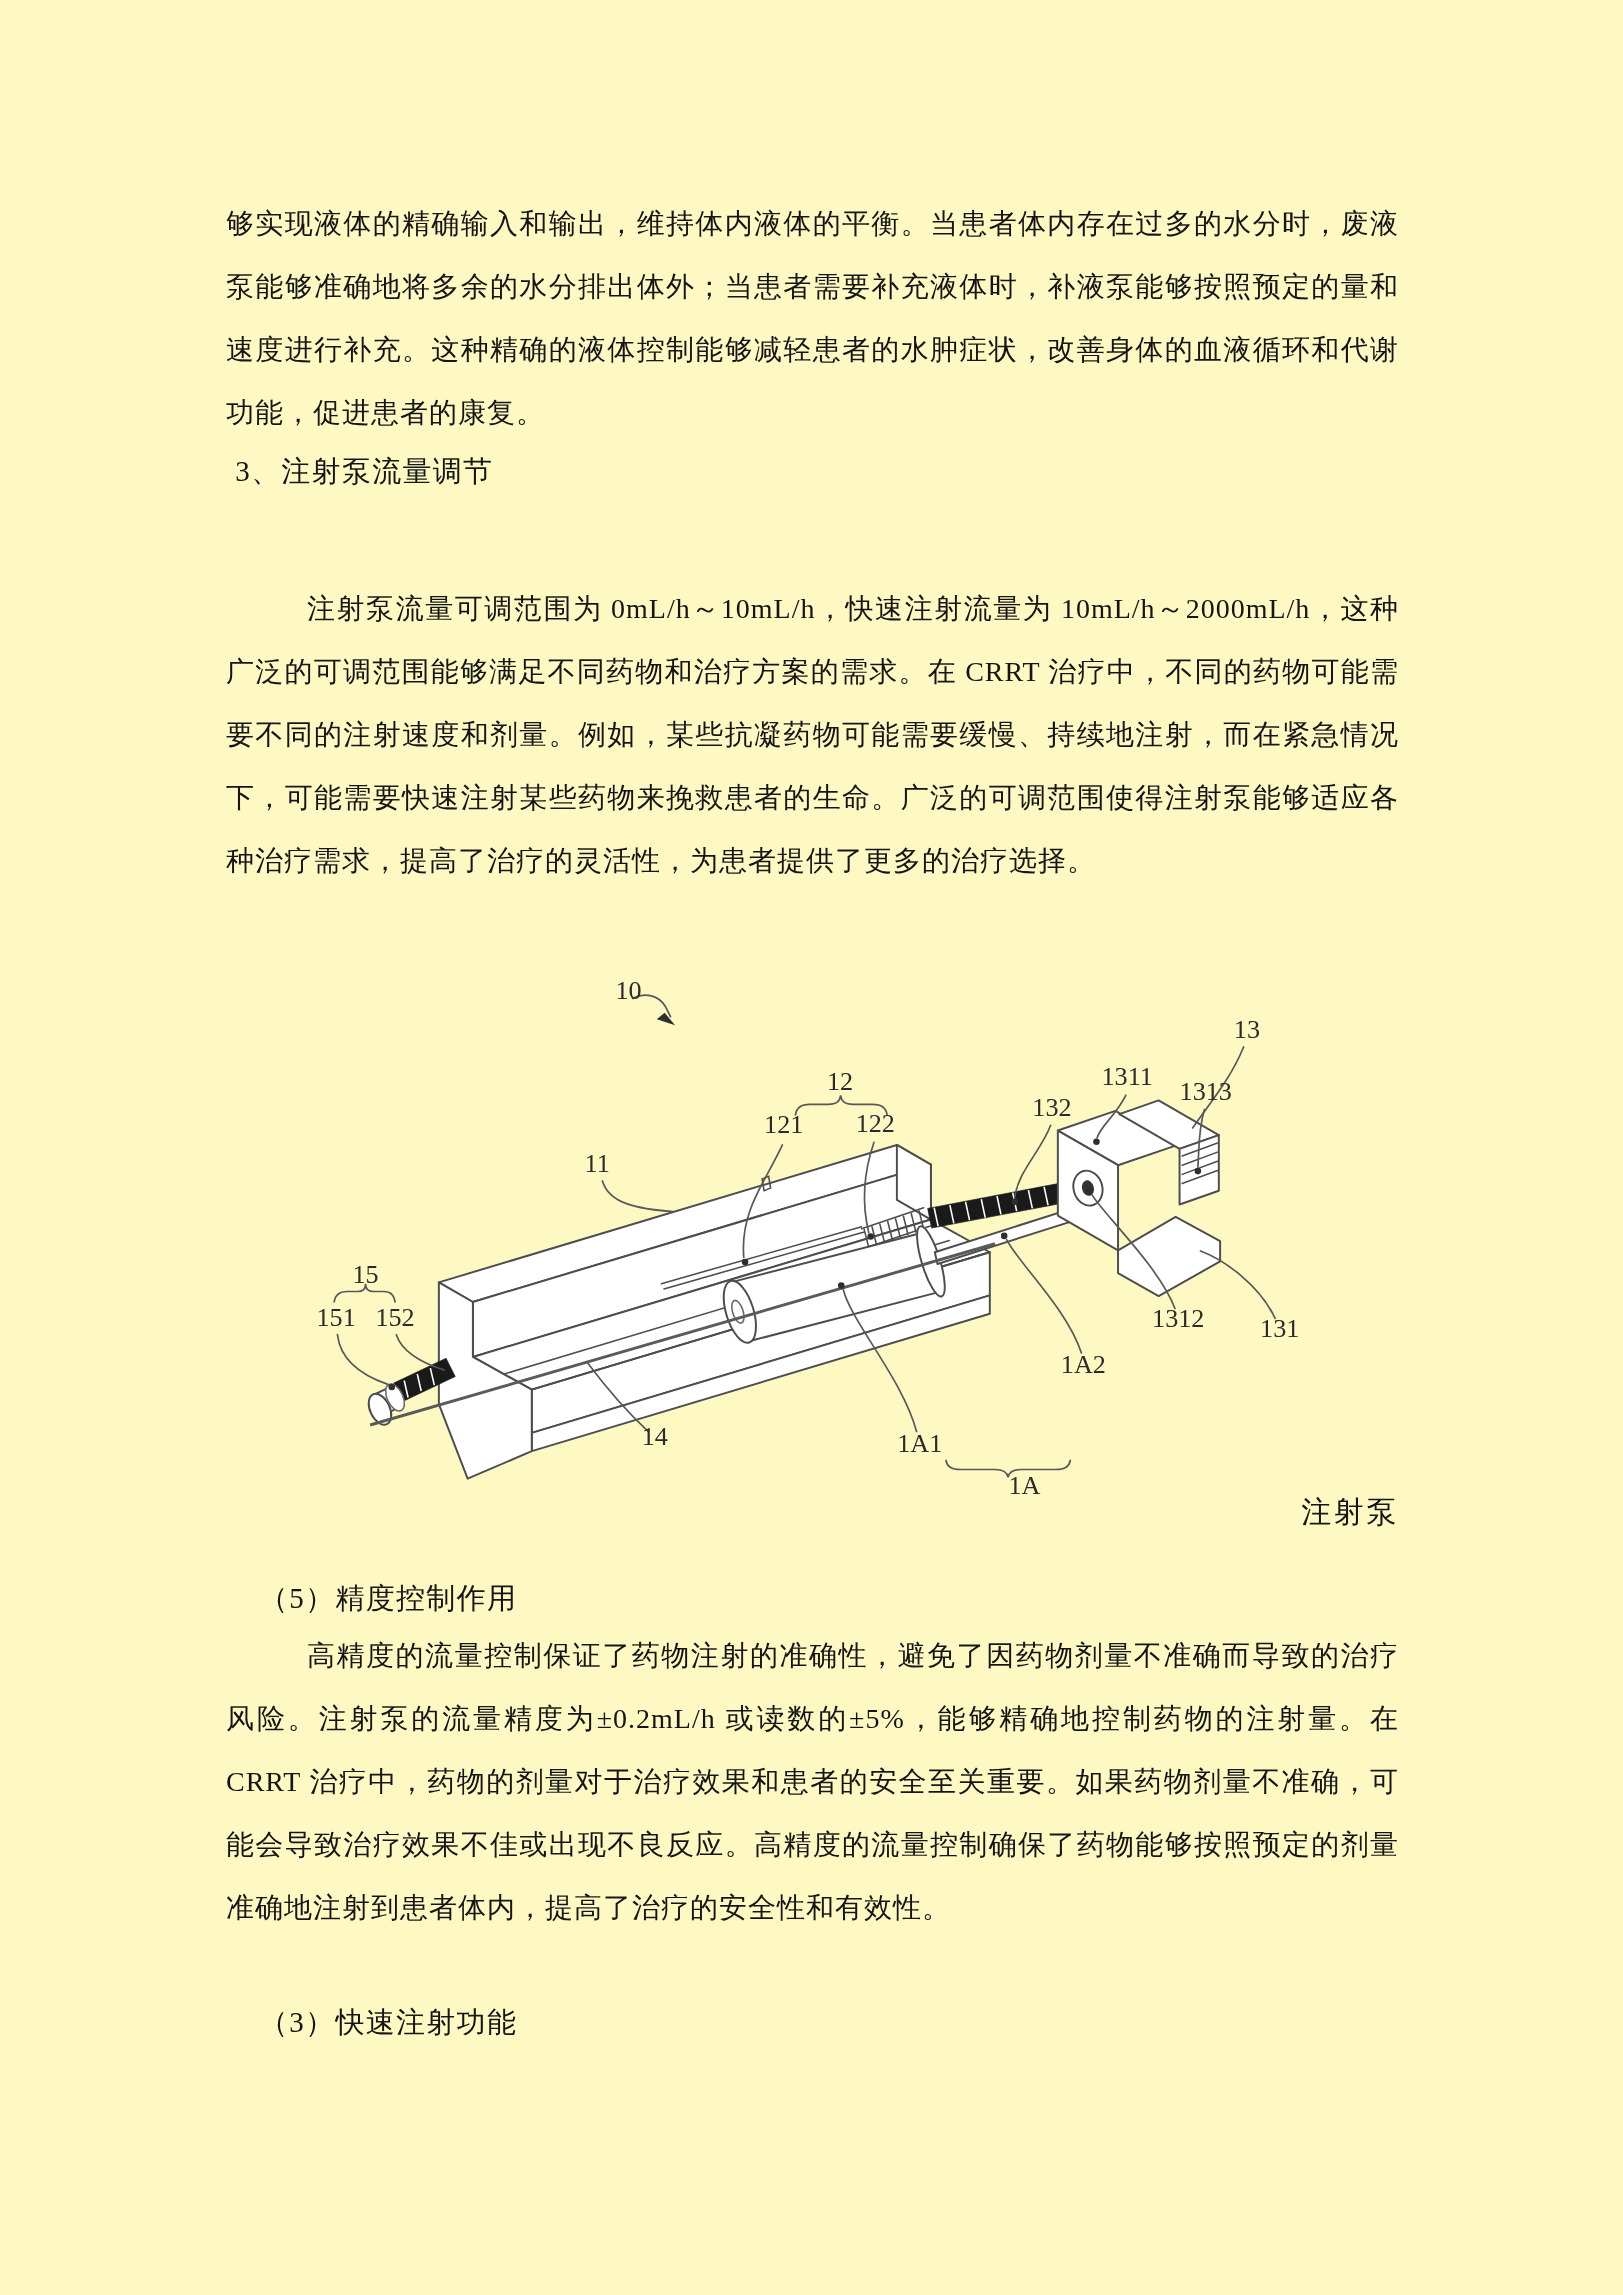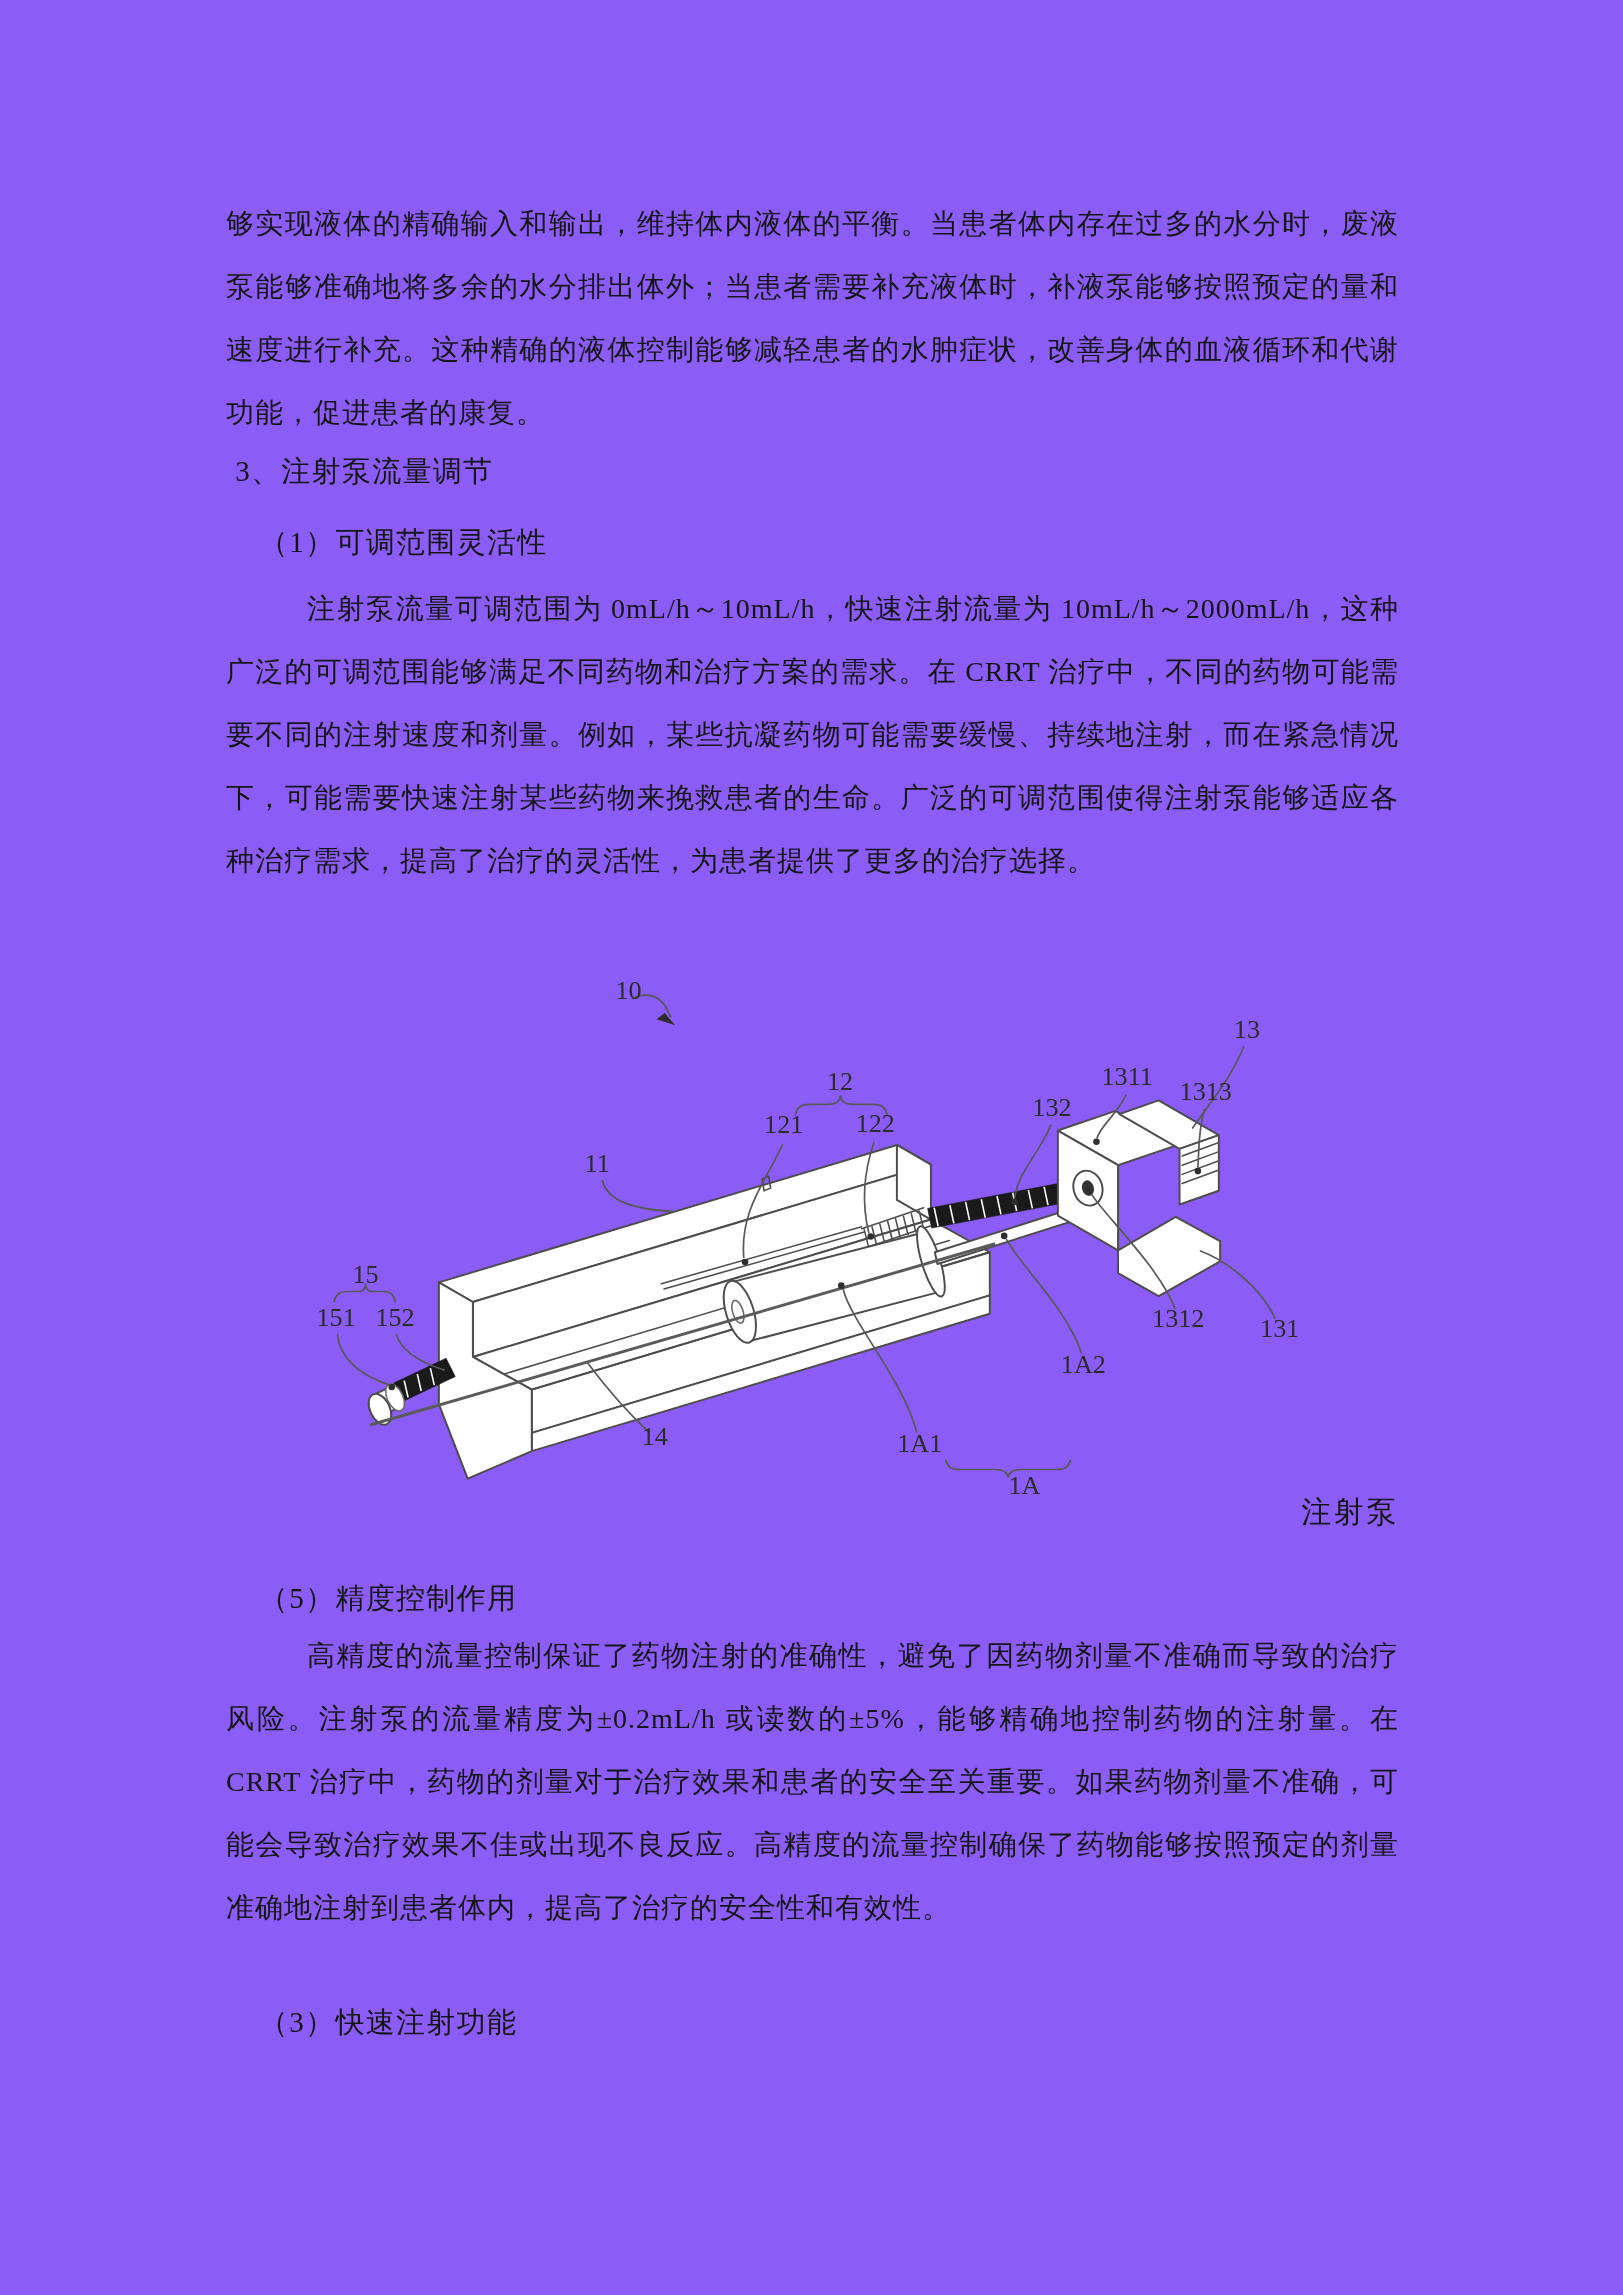--- a/index.html
+++ b/index.html
@@ -1,19 +1,19 @@
 <!DOCTYPE html>
 <html style="font-size:10.5px"><head>
 <meta charset="utf-8">
 <style>
   html,body{margin:0;padding:0;background:#e8e8e8;}
   .page{
     position:relative;
     width:1623px;height:2295px;
-    background:#8b5cf6;
+    background:#fef9c3;
     font-family:"Liberation Serif","DejaVu Serif",serif;
     color:#151515;
     overflow:hidden;
   }
   .textblock{
     position:absolute;
     left:226px;width:1173px;
     font-size:28px;
     line-height:63px;
     letter-spacing:1px;
@@ -48,21 +48,20 @@
 </style>
 </head>
 <body>
 
 <div class="page">
 
   <div class="textblock" style="top:192px;">够实现液体的精确输入和输出，维持体内液体的平衡。当患者体内存在过多的水分时，废液泵能够准确地将多余的水分排出体外；当患者需要补充液体时，补液泵能够按照预定的量和速度进行补充。这种精确的液体控制能够减轻患者的水肿症状，改善身体的血液循环和代谢功能，促进患者的康复。</div>
 
   <div class="textblock h-section" style="top:440px;">3、注射泵流量调节</div>
 
-  <div class="textblock h-sub" style="top:511px;">（1）可调范围灵活性</div>
 
   <div class="textblock indent" style="top:577px;">注射泵流量可调范围为 0mL/h～10mL/h，快速注射流量为 10mL/h～2000mL/h，这种广泛的可调范围能够满足不同药物和治疗方案的需求。在 CRRT 治疗中，不同的药物可能需要不同的注射速度和剂量。例如，某些抗凝药物可能需要缓慢、持续地注射，而在紧急情况下，可能需要快速注射某些药物来挽救患者的生命。广泛的可调范围使得注射泵能够适应各种治疗需求，提高了治疗的灵活性，为患者提供了更多的治疗选择。</div>
 
   <svg style="left:308px;top:955px;" width="1060" height="550" viewBox="0 0 1620 840">
 
     <g>
       <polygon class="face" points="200,500 900,290 952,320 252,530"></polygon>
       <polygon class="face" points="252,530 952,320 952,404 252,614"></polygon>
       <polygon class="face" points="252,614 952,404 1042,454 342,664"></polygon>
       <polygon class="face" points="342,664 1042,454 1042,520 342,730"></polygon>

